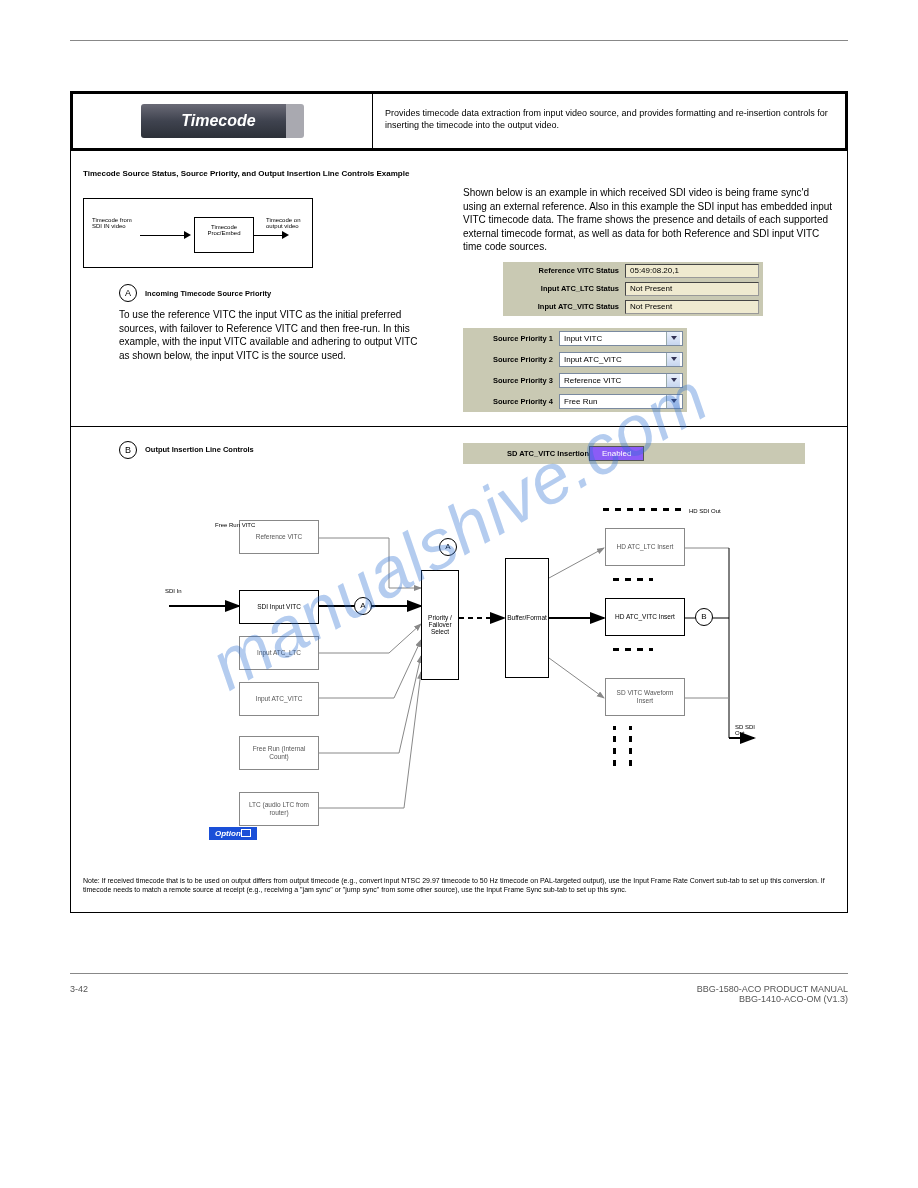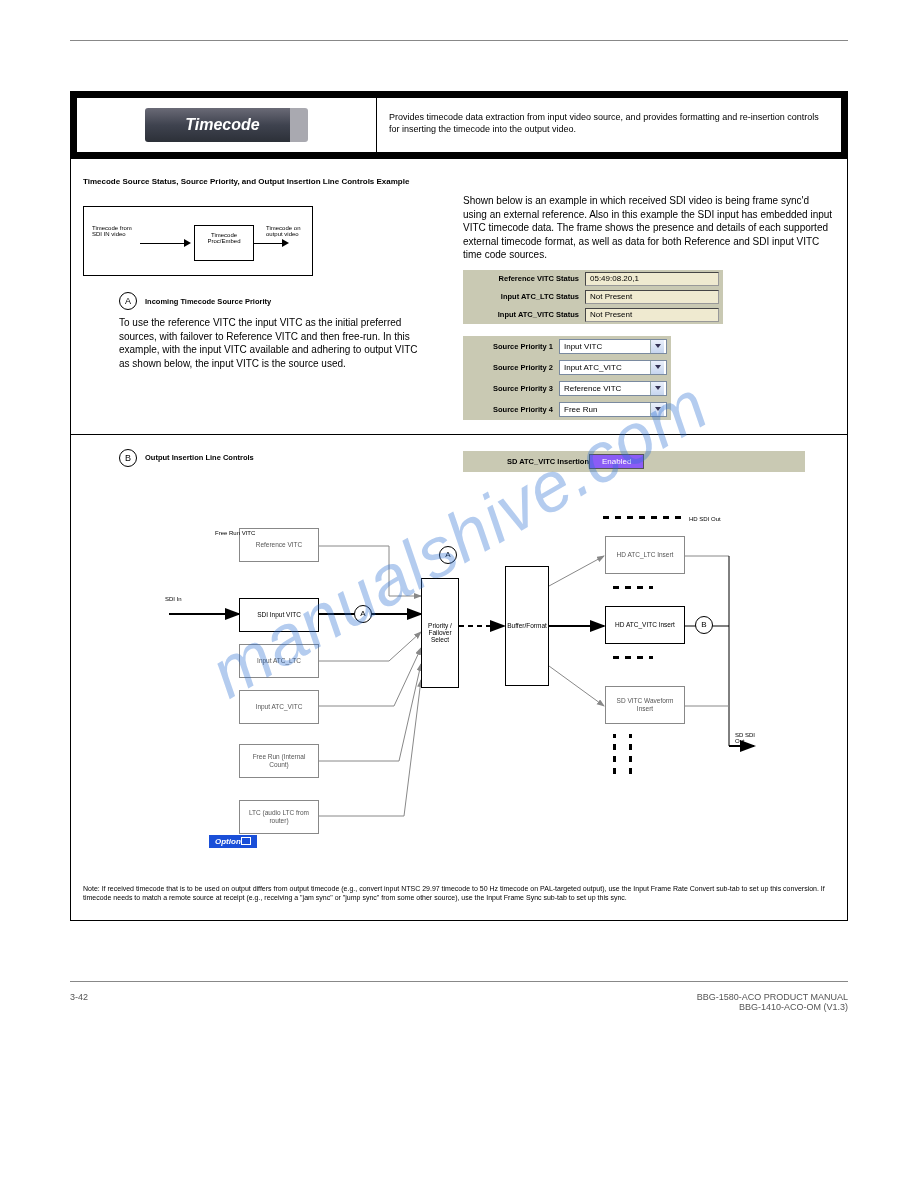--- a/index.html
+++ b/index.html
@@ -1,42 +1,42 @@
 <!DOCTYPE html>
 <html><head>
 <meta charset="utf-8">
 <style>
 * { box-sizing: border-box; margin: 0; padding: 0; }
 body { font-family: Arial, sans-serif; background: #fff; width: 918px; }
 .page { width: 918px; padding: 40px 70px 40px 70px; position: relative; }
 .top-rule { border-top: 1px solid #888; margin: 0 0 50px 0; }
-.header-row { display: flex; border: 7px solid #000000; }
+.header-row { display: flex; border: 3px solid #000000; }
 .header-left { width: 300px; padding: 10px; border-right: 1px solid #000; display: flex; justify-content: center; }
 .header-right { flex: 1; padding: 14px 12px; font-size: 9px; line-height: 1.3; }
 .tc-badge { background: linear-gradient(#6a6a76,#3f434f 50%,#2c3038); color: #fff; font-weight: bold; font-style: italic; font-size: 16px; padding: 8px 30px 8px 40px; border-radius: 3px; position: relative; border-right: 18px solid #a9a9b0; }
 .panel { border-left: 1px solid #000; border-right: 1px solid #000; border-bottom: 1px solid #000; padding: 12px 12px 18px 12px; position: relative; }
 .row { display: flex; gap: 20px; align-items: flex-start; }
 .leftcol { width: 360px; }
 .rightcol { flex: 1; }
 .subhead { font-size: 8px; font-weight: bold; margin: 6px 0 8px 0; }
 .desc { font-size: 10px; line-height: 1.35; }
 .flowbox { border: 1px solid #000; width: 230px; height: 70px; position: relative; margin-top: 12px; }
 .flowbox .inner { position: absolute; left: 110px; top: 18px; width: 60px; height: 36px; border: 1px solid #000; font-size: 6px; text-align: center; padding-top: 6px; }
 .arrowline { position: absolute; height: 1px; background: #000; }
 .arrowhead { position: absolute; width: 0; height: 0; border-top: 4px solid transparent; border-bottom: 4px solid transparent; border-left: 7px solid #000; }
 .flowbox .lbl-in { position: absolute; left: 8px; top: 18px; font-size: 6px; width: 48px; }
 .flowbox .lbl-out { position: absolute; right: 6px; top: 18px; font-size: 6px; width: 40px; text-align: left; }
-.status-table { background: #c9c9b3; width: 260px; font-size: 8px; }
+.status-table { background: #c9c9b3; width: 260px; font-size: 8px; margin-left: 40px; }
 .status-table .srow { display: flex; align-items: center; padding: 2px 4px; }
 .status-table .slabel { width: 118px; text-align: right; font-weight: bold; padding-right: 6px; font-size: 7.5px; }
 .status-table .sval { flex: 1; background: #efead0; border: 1px inset #999; padding: 1px 4px; font-size: 8px; height: 14px; display: flex; align-items: center; }
 .circlelbl { display: flex; align-items: center; gap: 8px; margin: 16px 0 0 36px; }
 .circlelbl .circ { width: 18px; height: 18px; border: 1.5px solid #000; border-radius: 50%; font-size: 9px; display: flex; align-items: center; justify-content: center; }
 .circlelbl .txt { font-size: 7.5px; font-weight: bold; }
-.prio-table { background: #c9c9b3; width: 208px; font-size: 8px; margin-top: 12px; }
+.prio-table { background: #c9c9b3; width: 224px; font-size: 8px; margin-top: 12px; }
 .prio-table .srow { display: flex; align-items: center; padding: 3px 4px; }
 .prio-table .slabel { width: 92px; text-align: right; font-weight: bold; padding-right: 6px; font-size: 7.5px; }
 .select { flex: 1; background: #fff; border: 1px solid #7a8aa0; font-size: 8px; height: 15px; display: flex; align-items: center; justify-content: space-between; padding: 0 2px 0 4px; }
 .select .caret { width: 14px; height: 13px; background: linear-gradient(#eaf0fb,#c7d6ef); border-left: 1px solid #9aa; display: flex; align-items: center; justify-content: center; }
 .select .caret:after { content: ""; width: 0; height: 0; border-left: 3px solid transparent; border-right: 3px solid transparent; border-top: 4px solid #335; }
 .hr { border-top: 1px solid #000; margin: 14px -12px; }
 .ins-table { background: #c9c9b3; width: 342px; font-size: 8px; margin-top: 2px; }
 .ins-table .srow { display: flex; align-items: center; padding: 3px 4px; }
 .ins-table .slabel { width: 122px; text-align: right; font-weight: bold; padding-right: 0; font-size: 7.5px; }
 .btn-enabled { background: #8b5cf6; color: #fff; font-size: 8px; padding: 2px 12px; border: 1px solid #555; }

